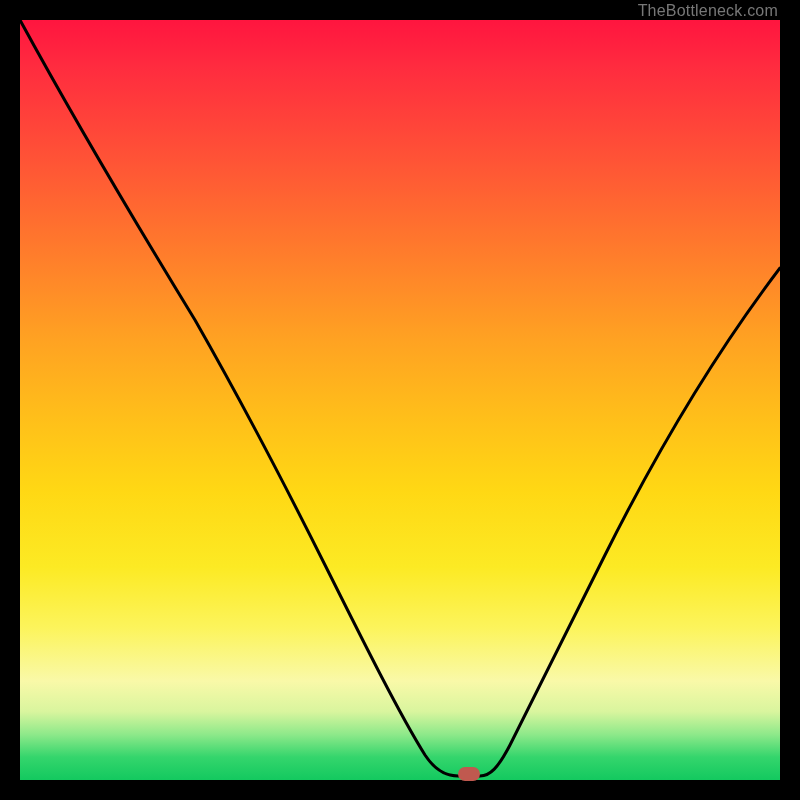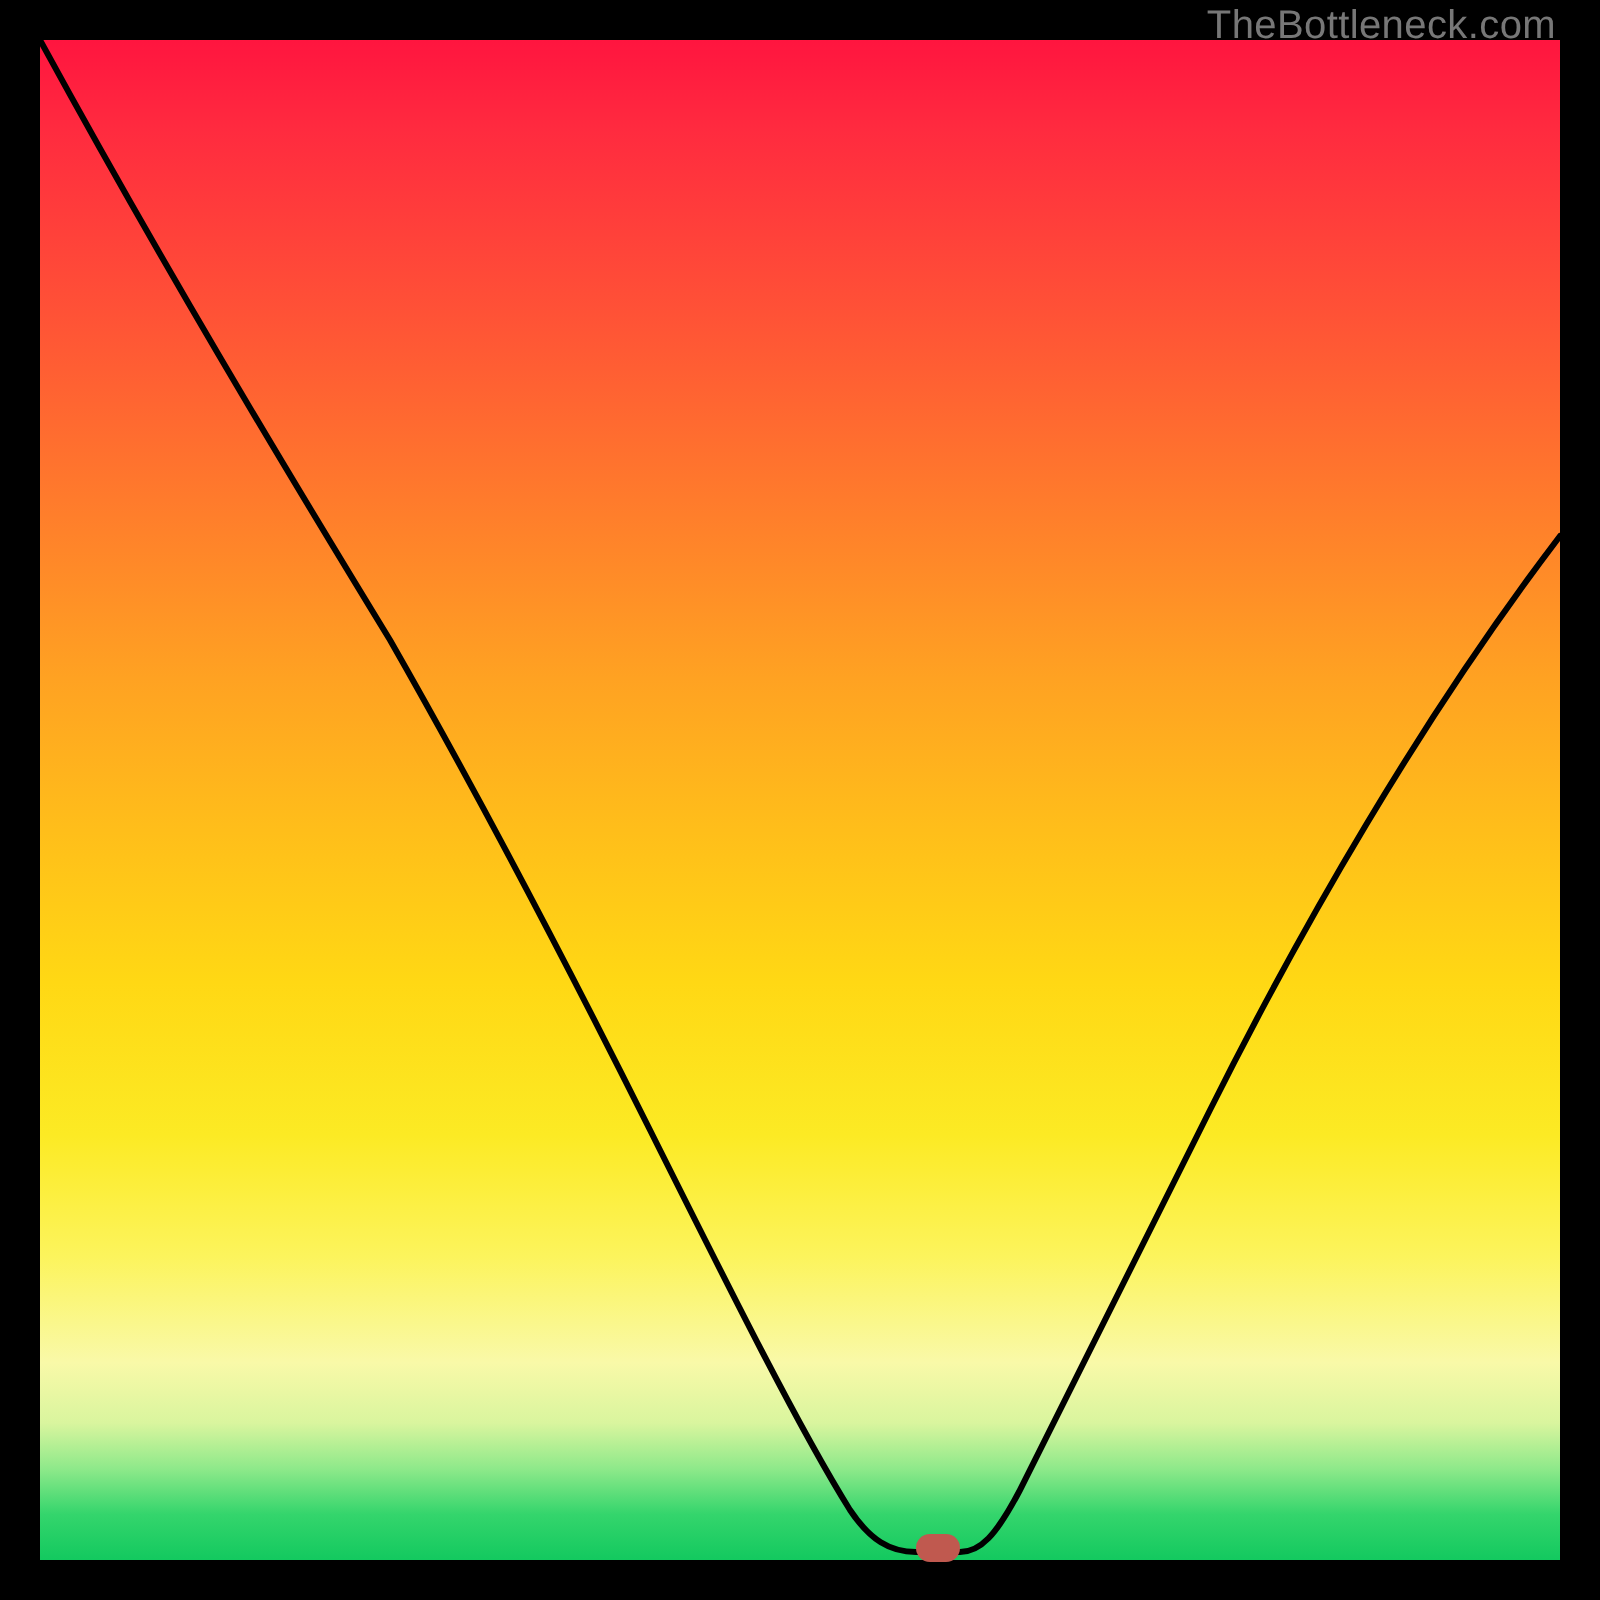--- a/index.html
+++ b/index.html
@@ -40,21 +40,21 @@
       #8ee98a 94%,
       #34d56c 97%,
       #13c95f 100%
     );
   }
   .watermark {
     position: absolute;
     top: 2px;
     right: 22px;
     color: #777;
-    font-size: 20px;
+    font-size: 16px;
     font-weight: 500;
     letter-spacing: 0.2px;
     user-select: none;
   }
   svg.curve {
     position: absolute;
     left: 0;
     top: 0;
     width: 760px;
     height: 760px;

